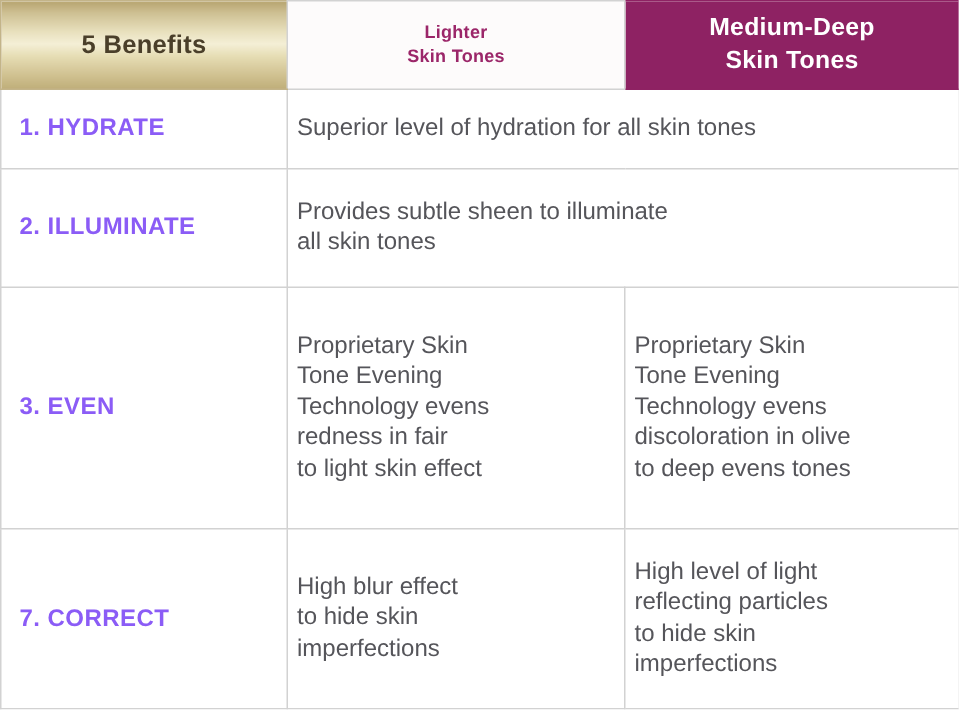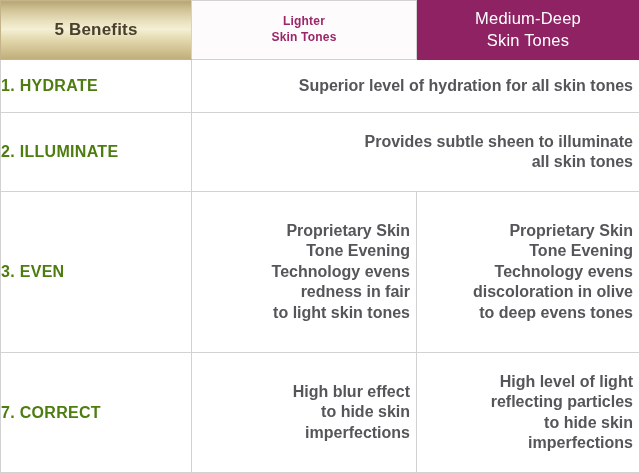--- a/index.html
+++ b/index.html
@@ -64,41 +64,42 @@
     font-weight: bold;
     text-align: center;
     line-height: 1.33;
     letter-spacing: 0.2px;
   }
 
   th.hdr-deep {
     background: #8e2263;
     color: #ffffff;
     font-size: 16.5px;
-    font-weight: normal;
+    font-weight: bold;
     text-align: center;
     line-height: 1.33;
     letter-spacing: 0.2px;
     border-color: #8e2263;
   }
 
   
   td.label-cell {
-    color: #4d7c0f;
+    color: #8b5cf6;
     font-size: 16px;
     font-weight: bold;
     text-align: left;
+    padding-left: 12px;
     letter-spacing: 0.3px;
   }
 
   td.desc-cell {
     color: #55555a;
     font-size: 16px;
-    font-weight: bold;
-    text-align: right;
+    font-weight: normal;
+    text-align: left;
     line-height: 1.28;
     padding: 3px 6px;
   }
 
   .desc-line { display: block; white-space: nowrap; }
 
   
   tr.row-hydrate    { height: 47px; }
   tr.row-illuminate { height: 70px; }
   tr.row-even       { height: 143px; }
@@ -146,21 +147,21 @@
       </td>
     </tr>
 
     <tr class="row-even">
       <td class="label-cell">3. EVEN</td>
       <td class="desc-cell">
         <span class="desc-line">Proprietary Skin</span>
         <span class="desc-line">Tone Evening</span>
         <span class="desc-line">Technology evens</span>
         <span class="desc-line">redness in fair</span>
-        <span class="desc-line">to light skin tones</span>
+        <span class="desc-line">to light skin effect</span>
       </td>
       <td class="desc-cell">
         <span class="desc-line">Proprietary Skin</span>
         <span class="desc-line">Tone Evening</span>
         <span class="desc-line">Technology evens</span>
         <span class="desc-line">discoloration in olive</span>
         <span class="desc-line">to deep evens tones</span>
       </td>
     </tr>
 

